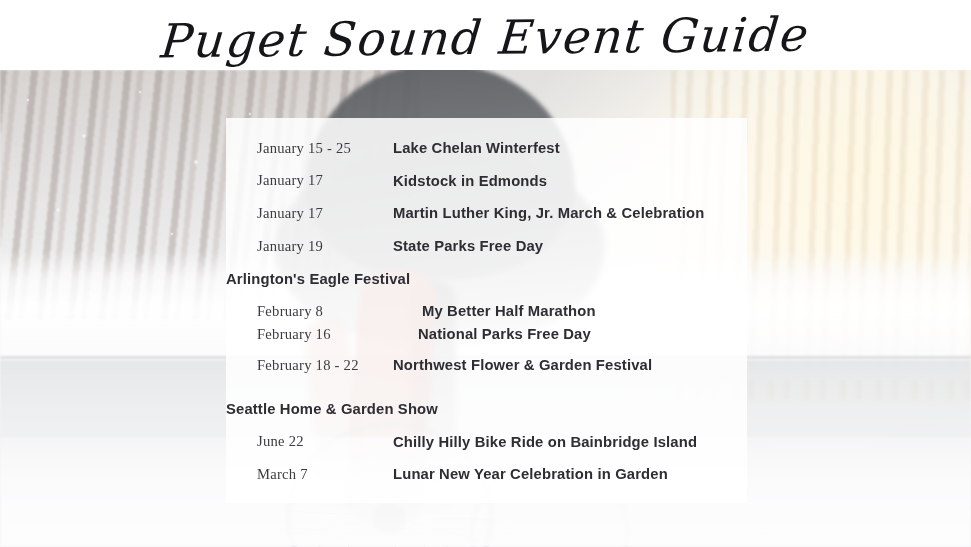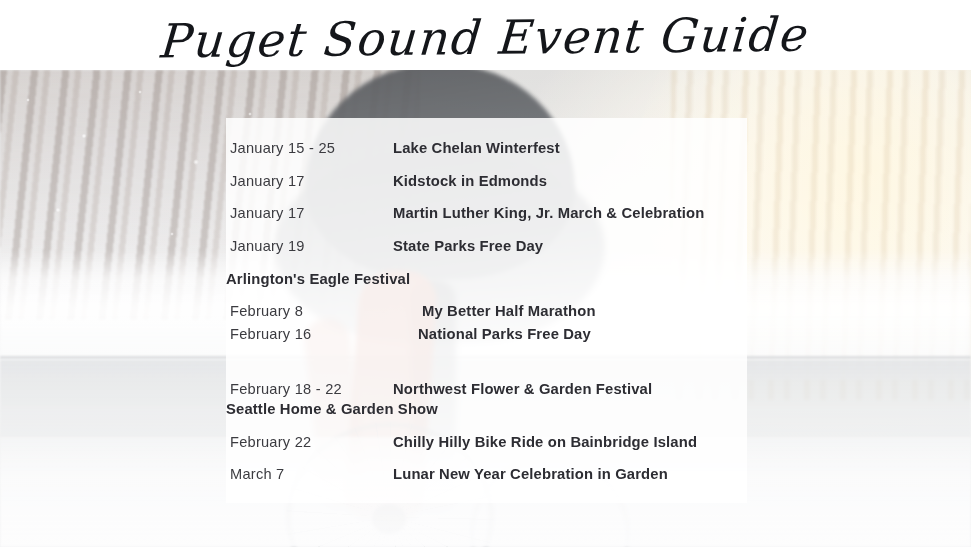--- a/index.html
+++ b/index.html
@@ -268,22 +268,22 @@
     left: 0;
     width: 100%;
     height: 32.6px;
     display: flex;
     align-items: center;
   }
 
   .date {
     width: 167px;
     flex: 0 0 167px;
-    padding-left: 4px;
-    font-family: Liberation Sans, sans-serif;
+    padding-left: 31px;
+    font-family: Liberation Serif, serif;
     font-weight: 400;
     font-size: 14.6px;
     letter-spacing: 0.25px;
     color: #3b3b40;
     white-space: nowrap;
   }
 
   .event {
     flex: 1 1 auto;
     font-family: "Liberation Sans", sans-serif;
@@ -347,29 +347,29 @@
           <div class="event">Arlington's Eagle Festival</div>
         </div>
         <div class="row" style="top: 177px; gap: 29px;">
           <div class="date">February 8</div>
           <div class="event">My Better Half Marathon</div>
         </div>
         <div class="row" style="top: 200px; gap: 25px;">
           <div class="date">February 16</div>
           <div class="event">National Parks Free Day</div>
         </div>
-        <div class="row" style="top: 246px; align-items: flex-end;">
+        <div class="row" style="top: 231px;">
           <div class="date">February 18 - 22</div>
           <div class="event">Northwest Flower &amp; Garden Festival</div>
         </div>
         <div class="row" style="top: 274.8px;">
           <div class="event">Seattle Home &amp; Garden Show</div>
         </div>
         <div class="row" style="top: 307.4px;">
-          <div class="date">February 22</div>
+          <div class="date">June 22</div>
           <div class="event">Chilly Hilly Bike Ride on Bainbridge Island</div>
         </div>
         <div class="row" style="top: 340px;">
           <div class="date">March 7</div>
           <div class="event">Lunar New Year Celebration in Garden</div>
         </div>
       </div>
   </div>
 
 </div>

